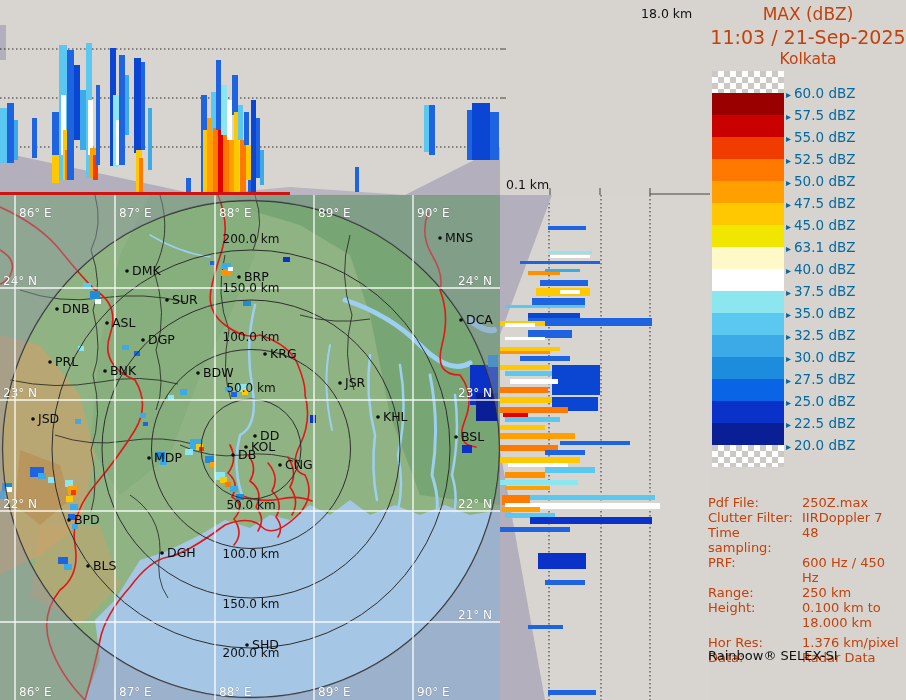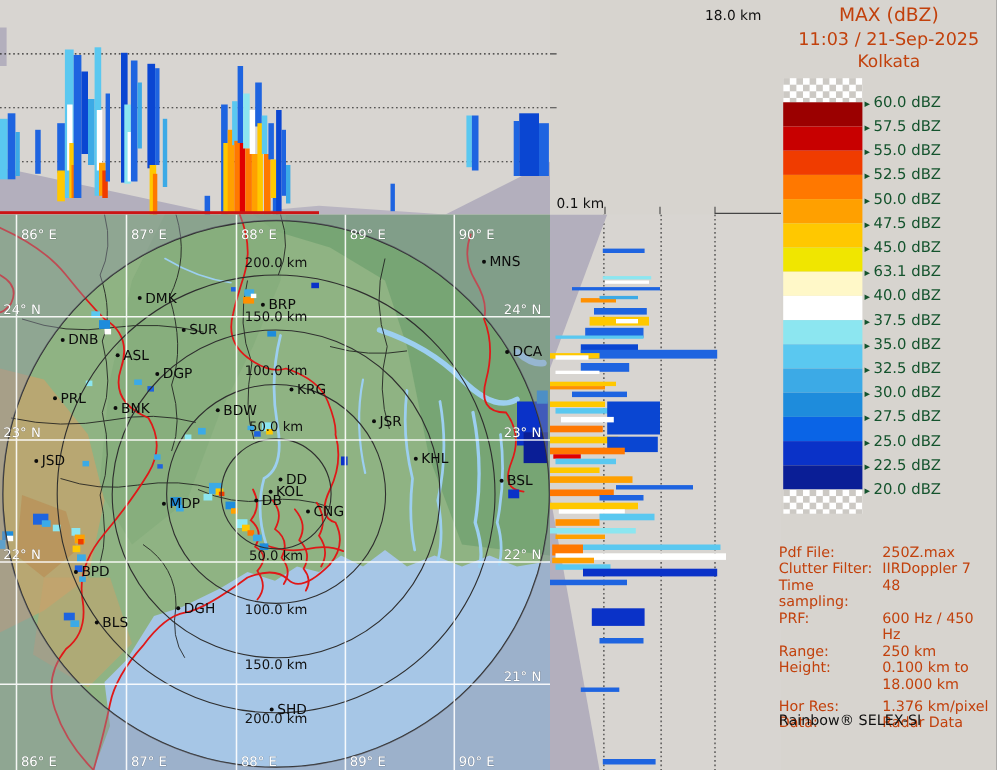--- a/index.html
+++ b/index.html
@@ -6,26 +6,26 @@
   .screen{
     position:relative;width:906px;height:700px;overflow:hidden;
     background:#d7d4cf;font-family:"DejaVu Sans",sans-serif;
     -webkit-font-smoothing:antialiased;
   }
   .abs{position:absolute;}
   svg{display:block;}
   
   .hdr{position:absolute;left:710px;top:4px;width:196px;text-align:center;color:#c2410c;}
   .hdr .l1{font-size:17px;}
-  .hdr .l2{font-size:16px;margin-top:2px;}
+  .hdr .l2{font-size:19px;margin-top:2px;}
   .hdr .l3{font-size:15.5px;margin-top:2px;}
   #legend-swatches{position:absolute;left:712px;top:71px;width:72px;}
   .sw{width:72px;height:22px;}
   .sw.checker{background:repeating-conic-gradient(#ffffff 0% 25%, #ccc9c4 0% 50%) 0 0 / 12px 12px;}
-  .lgl{position:absolute;left:786px;font-size:13.5px;color:#14532d;white-space:nowrap;}
+  .lgl{position:absolute;left:786px;font-size:13.5px;color:#0369a1;white-space:nowrap;}
   .lgl .arr{font-size:10px;margin-right:3px;}
   
   #info-rows{position:absolute;left:708px;top:495px;width:196px;font-size:13px;color:#c2410c;}
   .irow{display:flex;line-height:15px;}
   .irow .lab{width:94px;flex:none;}
   .irow .val{flex:1;}
   .info-footer{position:absolute;left:708px;top:648px;font-size:13px;color:#111;}
   
   .axlab{position:absolute;font-size:12.5px;color:#111;white-space:nowrap;}
   

